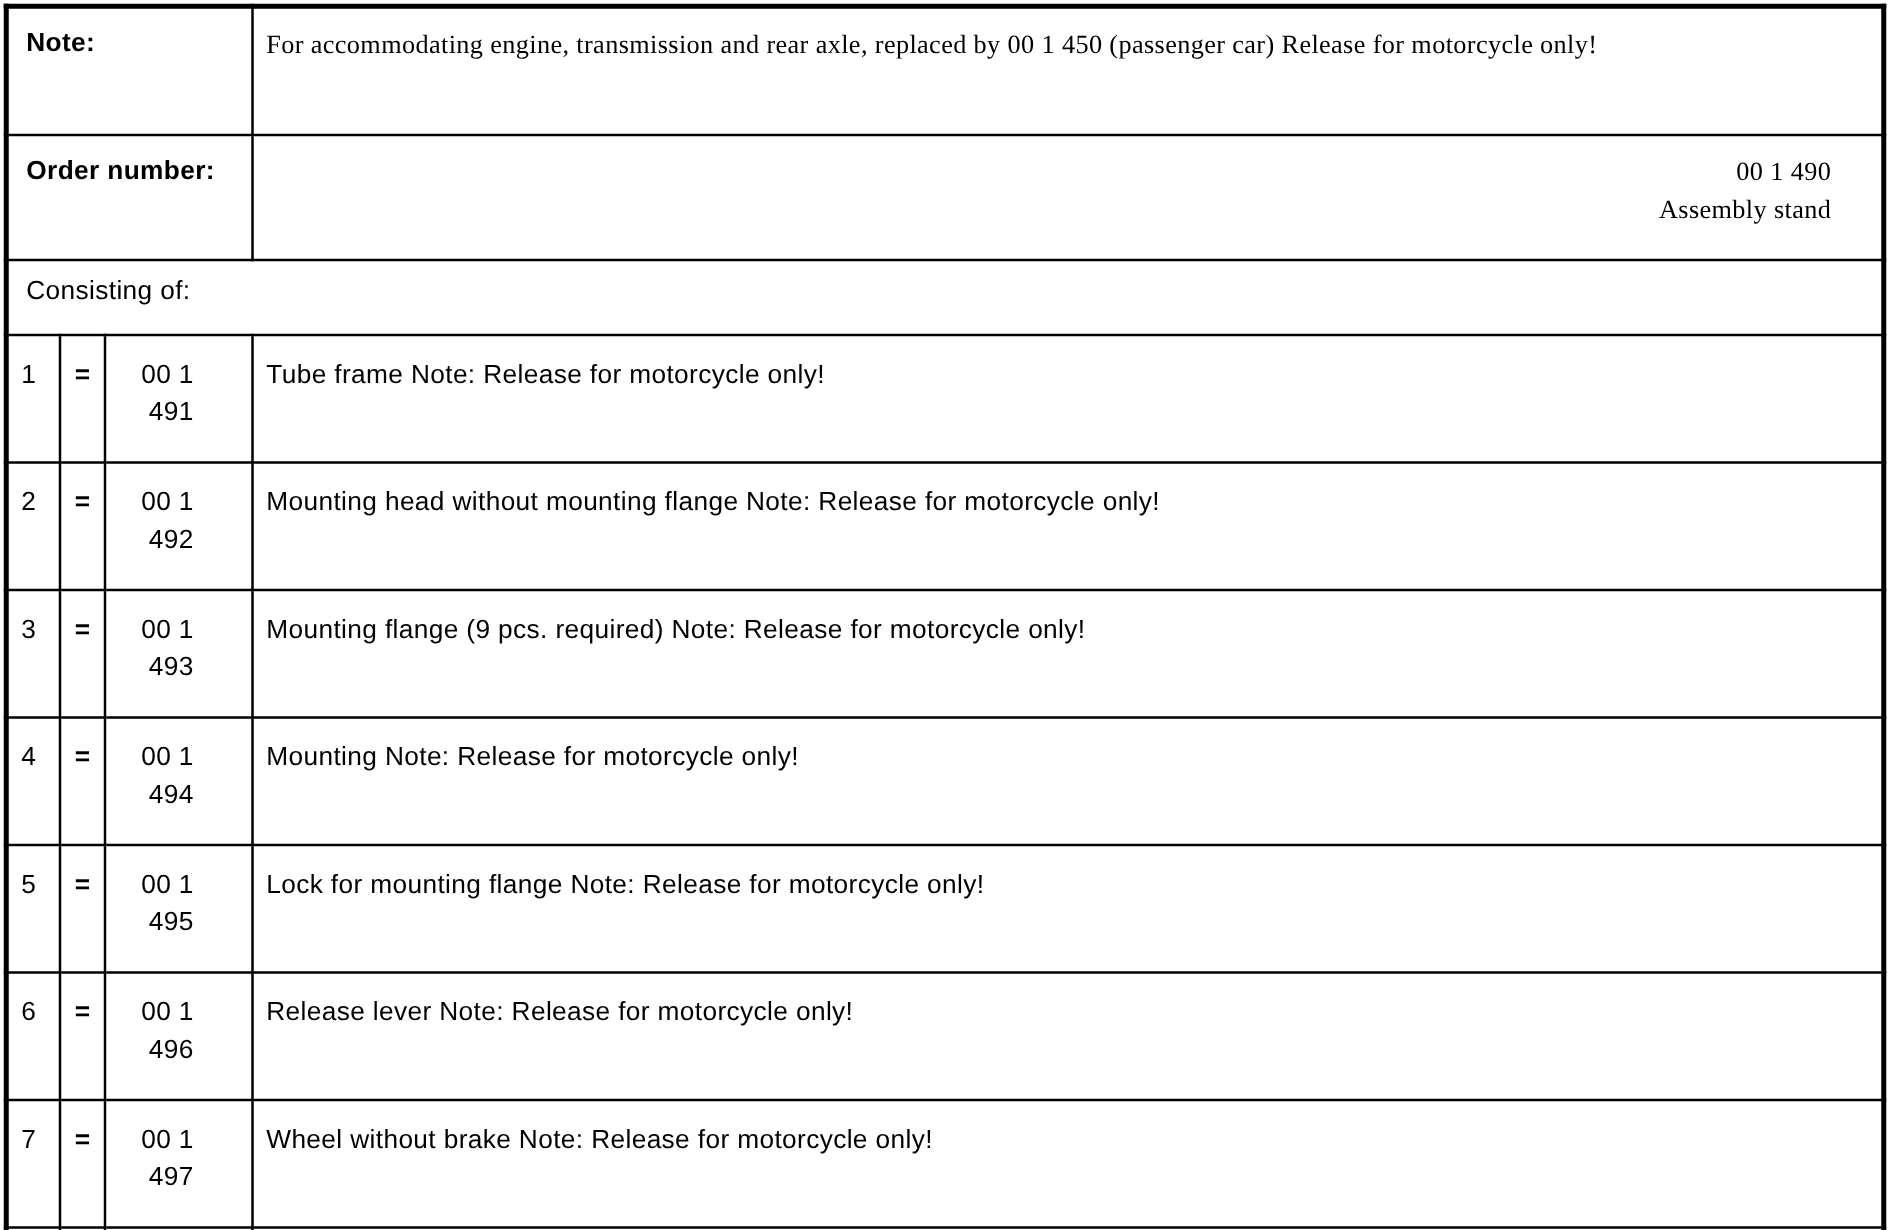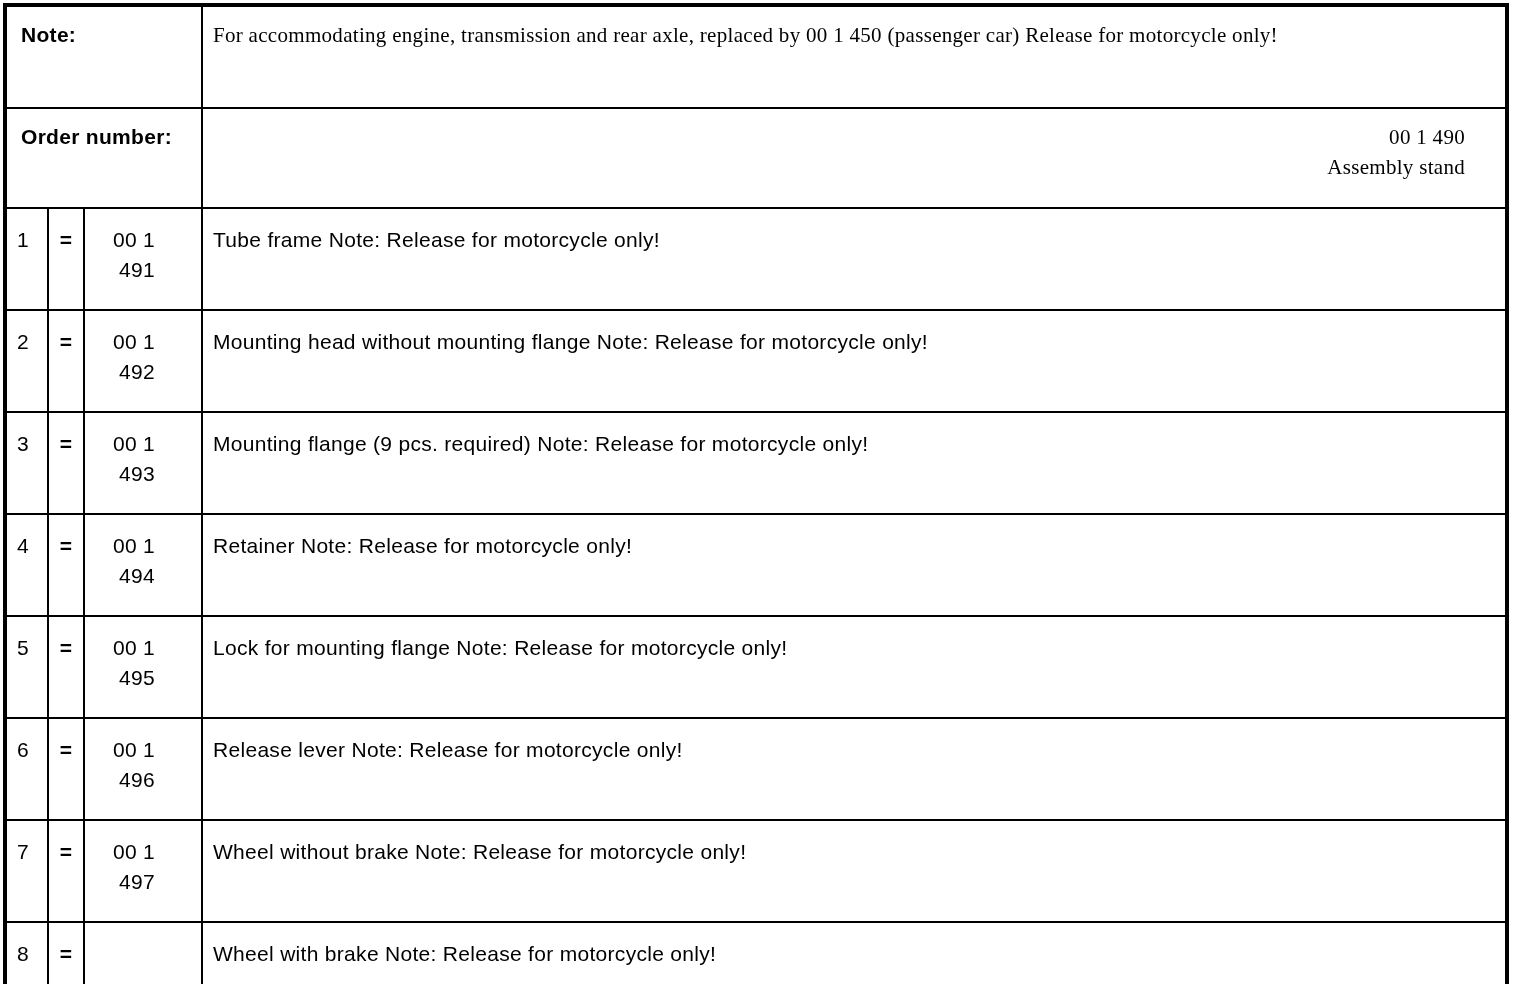--- a/index.html
+++ b/index.html
@@ -66,20 +66,23 @@
       <td class="c-label" colspan="3">Note:</td>
       <td class="c-text">For accommodating engine, transmission and rear axle, replaced by 00 1 450 (passenger car) Release for motorcycle only!</td>
     </tr>
     <tr class="r-order">
       <td class="c-label" colspan="3">Order number:</td>
       <td class="c-text">
         <span class="order-line">00 1 490</span>
         <span class="order-line">Assembly stand</span>
       </td>
     </tr>
+    <tr class="r-consisting">
+      <td colspan="4">Consisting of:</td>
+    </tr>
 
   <tr class="r-item">
     <td class="c-pos">1</td>
     <td class="c-eq">=</td>
     <td class="c-num">
       <span class="num-wrap">00 1 491</span>
     </td>
     <td class="c-desc">Tube frame Note: Release for motorcycle only!</td>
   </tr>
 
@@ -100,21 +103,21 @@
     </td>
     <td class="c-desc">Mounting flange (9 pcs. required) Note: Release for motorcycle only!</td>
   </tr>
 
   <tr class="r-item">
     <td class="c-pos">4</td>
     <td class="c-eq">=</td>
     <td class="c-num">
       <span class="num-wrap">00 1 494</span>
     </td>
-    <td class="c-desc">Retainer Note: Release for motorcycle only!</td>
+    <td class="c-desc">Mounting Note: Release for motorcycle only!</td>
   </tr>
 
   <tr class="r-item">
     <td class="c-pos">5</td>
     <td class="c-eq">=</td>
     <td class="c-num">
       <span class="num-wrap">00 1 495</span>
     </td>
     <td class="c-desc">Lock for mounting flange Note: Release for motorcycle only!</td>
   </tr>

